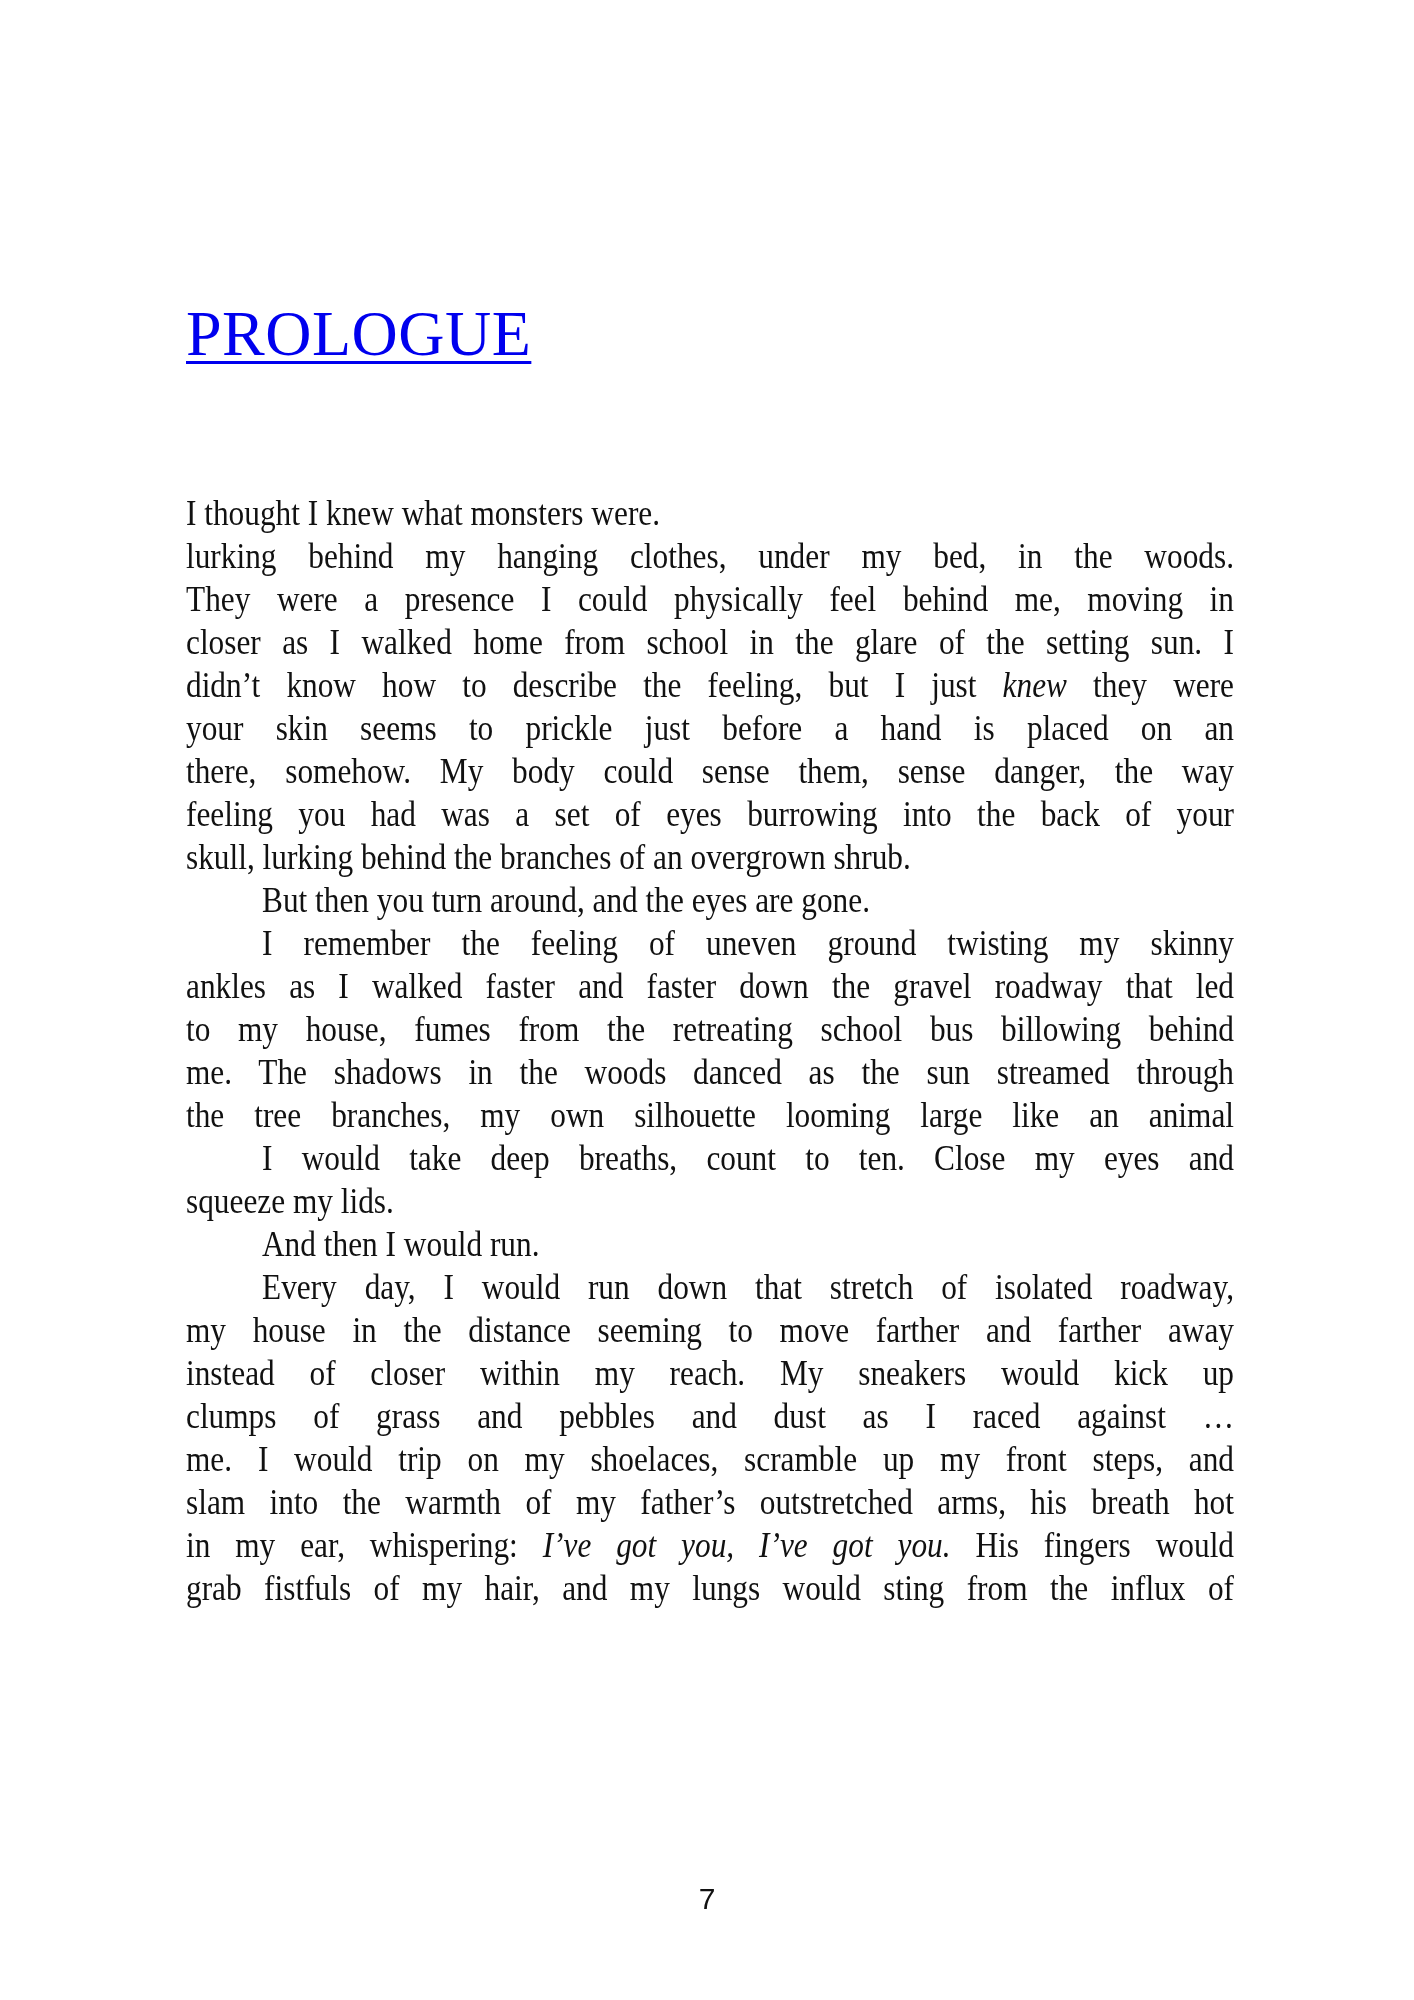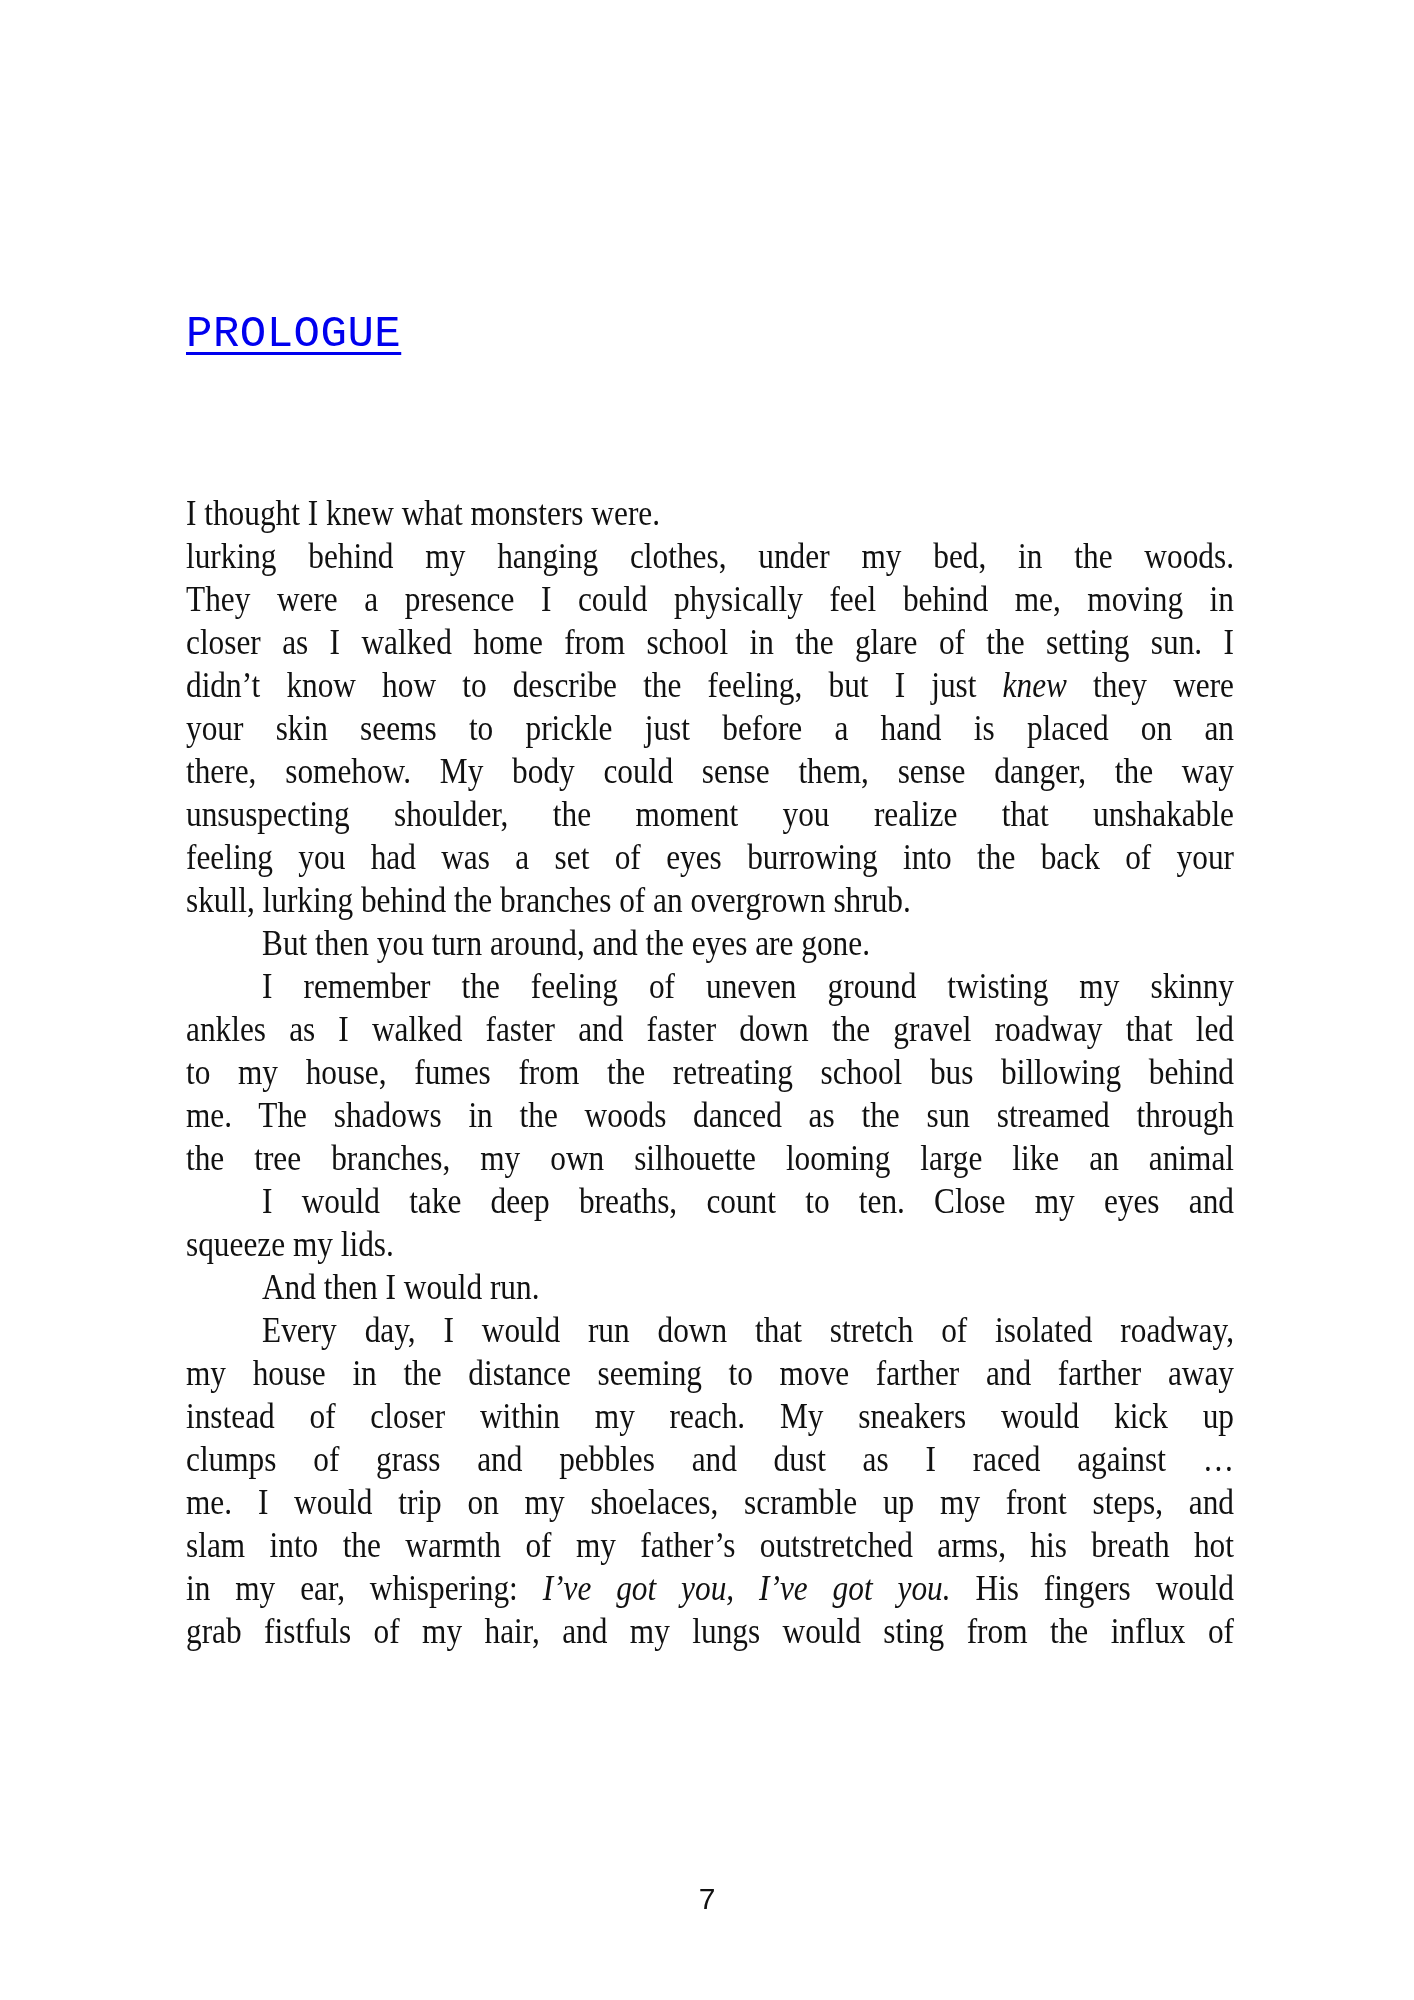--- a/index.html
+++ b/index.html
@@ -18,22 +18,22 @@
     left: 0;
     top: 0;
     width: 1414px;
     height: 2000px;
     background: #ffffff;
   }
   .title {
     position: absolute;
     left: 186px;
     top: 296px;
-    font-family: Liberation Mono, monospace;
-    font-size: 44px;
+    font-family: Liberation Serif, serif;
+    font-size: 64px;
     line-height: 76px;
     color: #0000ee;
     text-decoration: underline;
     text-decoration-thickness: 3px;
     text-underline-offset: 6px;
     letter-spacing: 0.5px;
     cursor: pointer;
   }
   .body-text {
     position: absolute;
@@ -99,21 +99,20 @@
 <div class="page">
   <a class="title">PROLOGUE</a>
   <div class="body-text" id="body-text">
       <div class="line"><span class="inner full ragged"><span>I thought I knew what monsters were.</span></span></div>
       <div class="line justify"><span class="inner full"><span>lurking behind my hanging clothes, under my bed, in the woods.</span></span></div>
       <div class="line justify"><span class="inner full"><span>They were a presence I could physically feel behind me, moving in</span></span></div>
       <div class="line justify"><span class="inner full"><span>closer as I walked home from school in the glare of the setting sun. I</span></span></div>
       <div class="line justify"><span class="inner full"><span>didn’t know how to describe the feeling, but I just </span><em>knew</em><span> they were</span></span></div>
       <div class="line justify"><span class="inner full"><span>your skin seems to prickle just before a hand is placed on an</span></span></div>
       <div class="line justify"><span class="inner full"><span>there, somehow. My body could sense them, sense danger, the way</span></span></div>
-      <div class="line justify"><span class="inner full"><span>unsuspecting shoulder, the moment you realize that unshakable</span></span></div>
       <div class="line justify"><span class="inner full"><span>feeling you had was a set of eyes burrowing into the back of your</span></span></div>
       <div class="line"><span class="inner full ragged"><span>skull, lurking behind the branches of an overgrown shrub.</span></span></div>
       <div class="line indent"><span class="inner ragged"><span>But then you turn around, and the eyes are gone.</span></span></div>
       <div class="line indent justify"><span class="inner"><span>I remember the feeling of uneven ground twisting my skinny</span></span></div>
       <div class="line justify"><span class="inner full"><span>ankles as I walked faster and faster down the gravel roadway that led</span></span></div>
       <div class="line justify"><span class="inner full"><span>to my house, fumes from the retreating school bus billowing behind</span></span></div>
       <div class="line justify"><span class="inner full"><span>me. The shadows in the woods danced as the sun streamed through</span></span></div>
       <div class="line justify"><span class="inner full"><span>the tree branches, my own silhouette looming large like an animal</span></span></div>
       <div class="line indent justify"><span class="inner"><span>I would take deep breaths, count to ten. Close my eyes and</span></span></div>
       <div class="line"><span class="inner full ragged"><span>squeeze my lids.</span></span></div>

